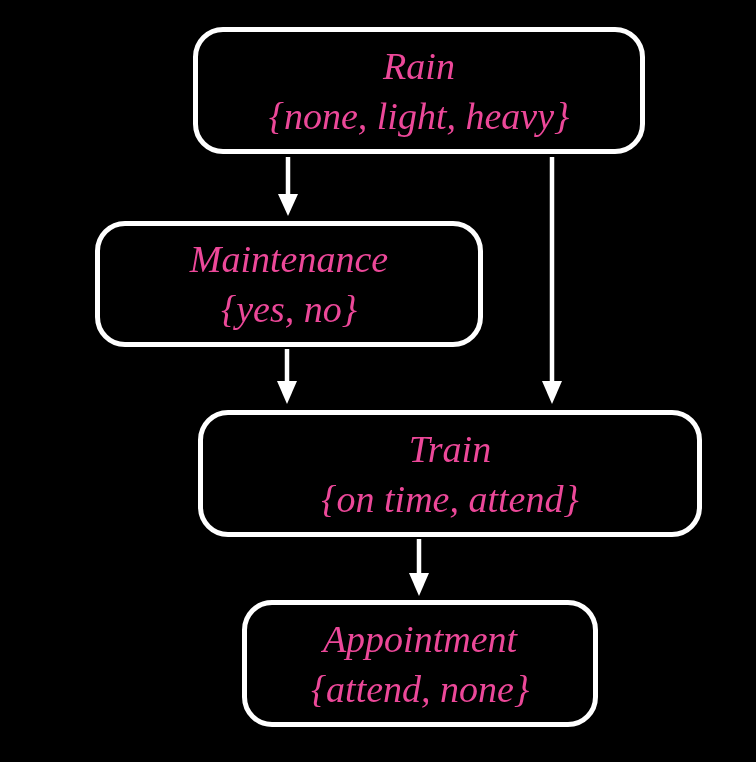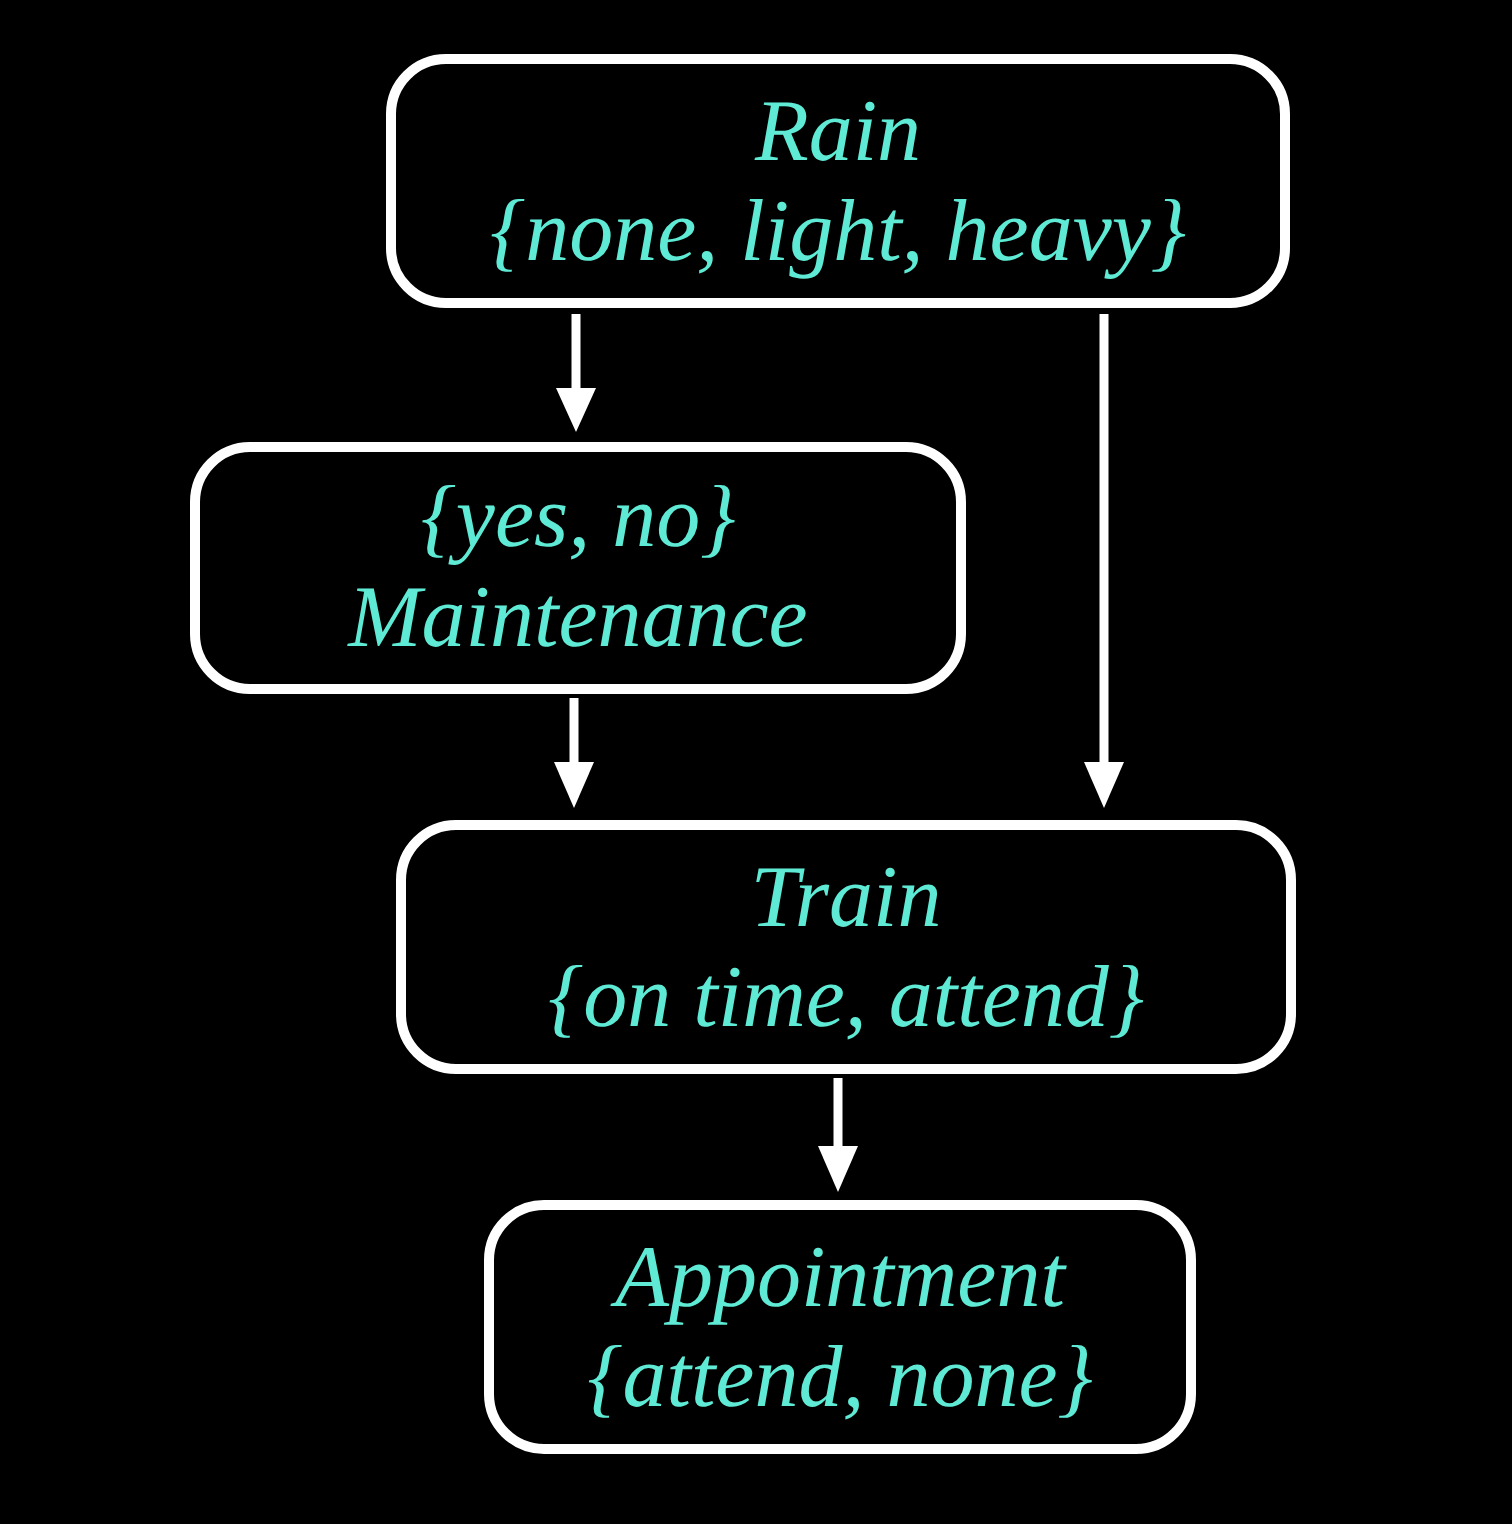--- a/index.html
+++ b/index.html
@@ -29,33 +29,33 @@
   .edge-head {
     fill: #ffffff;
     stroke: none;
   }
   .node {
     position: absolute;
     box-sizing: border-box;
     border: 5px solid #ffffff;
     border-radius: 30px;
     background: #000000;
-    color: #5eead4;
+    color: #ec4899;
     display: flex;
     flex-direction: column;
     align-items: center;
     justify-content: center;
     text-align: center;
     font-style: italic;
-    font-size: 44px;
+    font-size: 38px;
     line-height: 50px;
   }
   .node-rain        { left: 193px; top:  27px; width: 452px; height: 127px; }
   .node-maintenance { left:  95px; top: 221px; width: 388px; height: 126px; }
-  .node-train       { left: 198px; top: 410px; width: 450px; height: 127px; }
+  .node-train       { left: 198px; top: 410px; width: 504px; height: 127px; }
   .node-appointment { left: 242px; top: 600px; width: 356px; height: 127px; }
 </style>
 </head>
 <body>
 
 <div class="canvas">
 
   <svg class="edges-layer" viewBox="0 0 756 762" xmlns="http://www.w3.org/2000/svg">
     <g>
       <line class="edge-line" x1="288" y1="157" x2="288" y2="196"></line>
@@ -74,22 +74,22 @@
       <polygon class="edge-head" points="409,573 429,573 419,596"></polygon>
     </g>
   </svg>
 
   <div class="node node-rain">
     <div>Rain</div>
     <div>{none, light, heavy}</div>
   </div>
 
   <div class="node node-maintenance">
+    <div>Maintenance</div>
     <div>{yes, no}</div>
-    <div>Maintenance</div>
   </div>
 
   <div class="node node-train">
     <div>Train</div>
     <div>{on time, attend}</div>
   </div>
 
   <div class="node node-appointment">
     <div>Appointment</div>
     <div>{attend, none}</div>

